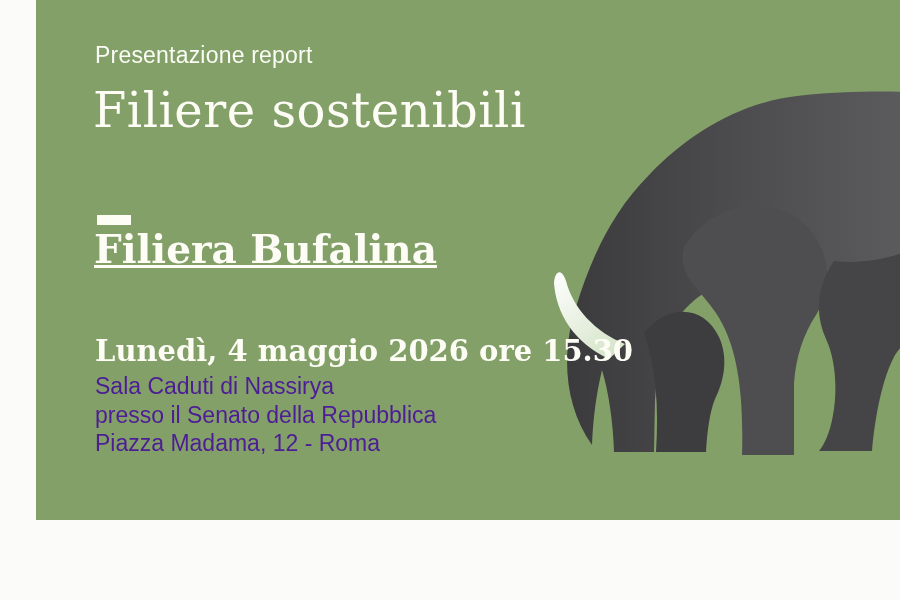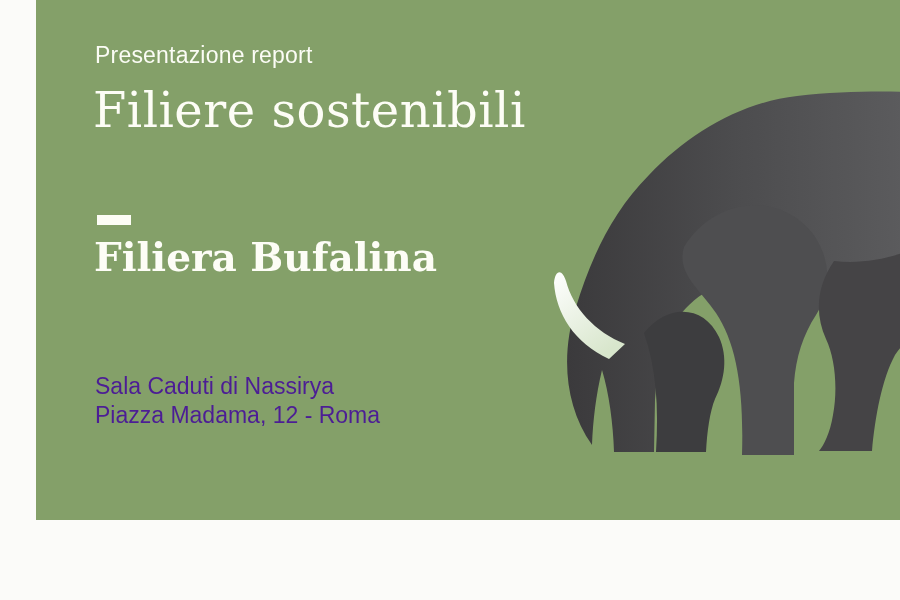--- a/index.html
+++ b/index.html
@@ -23,23 +23,23 @@
     position: absolute; left: 57px; top: 78px;
     font-family: "DejaVu Serif", serif; font-weight: normal;
     font-size: 48px; line-height: 65px; color: #fdfdf6;
     letter-spacing: 0.5px;
   }
   .dash {
     position: absolute; left: 61px; top: 215px;
     width: 34px; height: 10px; background: #fdfdf6;
   }
   .subtitle {
-    position: absolute; left: 58px; top: 234px;
+    position: absolute; left: 58px; top: 226px;
     font-family: "DejaVu Serif", serif; font-weight: bold;
-    font-size: 39px; color: #fdfdf6;
+    font-size: 39px; color: #fdfdf6; text-decoration: underline;
   }
   .datetime {
     position: absolute; left: 59px; top: 334px;
     font-family: "DejaVu Serif", serif; font-weight: bold;
     font-size: 29px; color: #fdfdf6;
   }
   .venue {
     position: absolute; left: 59px; top: 372px;
     font-size: 23px; line-height: 28.5px; color: #4c1d95;
   }
@@ -125,23 +125,25 @@
     <div class="eyebrow">Presentazione report</div>
 
     <h1 class="title">
       <span>Filiere sostenibili</span><br>
     </h1>
 
     <div class="dash"></div>
 
     <div class="subtitle">Filiera Bufalina</div>
 
+    <div class="datetime">Lunedì, 4 maggio 2026 ore 15.30</div>
 
     <div class="venue">
       <div>Sala Caduti di Nassirya</div>
+      <div>presso il Senato della Repubblica</div>
       <div>Piazza Madama, 12 - Roma</div>
     </div>
   </div>
 
   <div class="footer">
 
     
     
 
     

